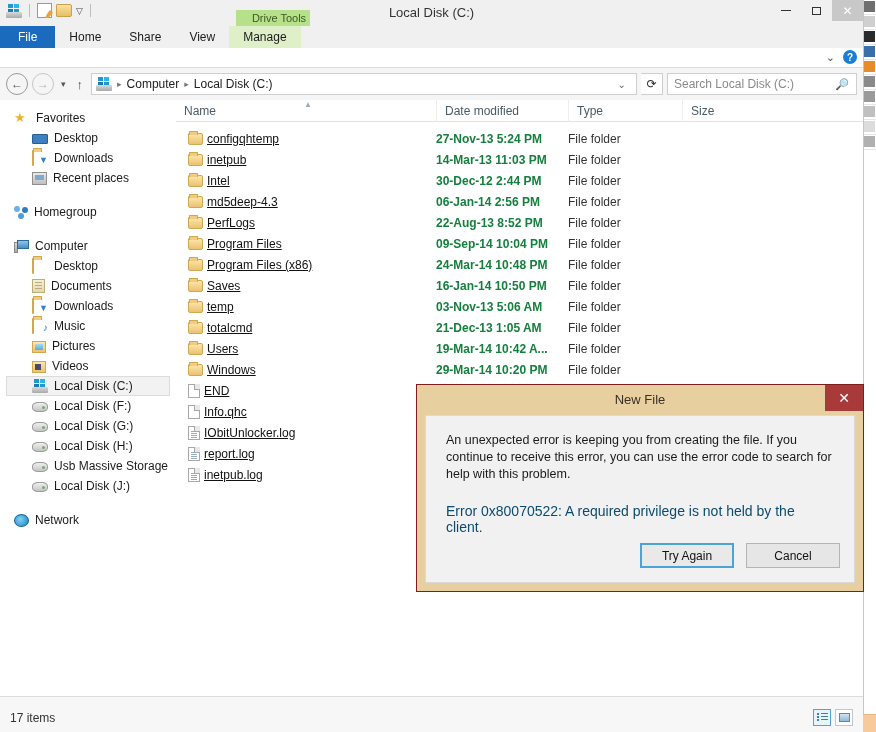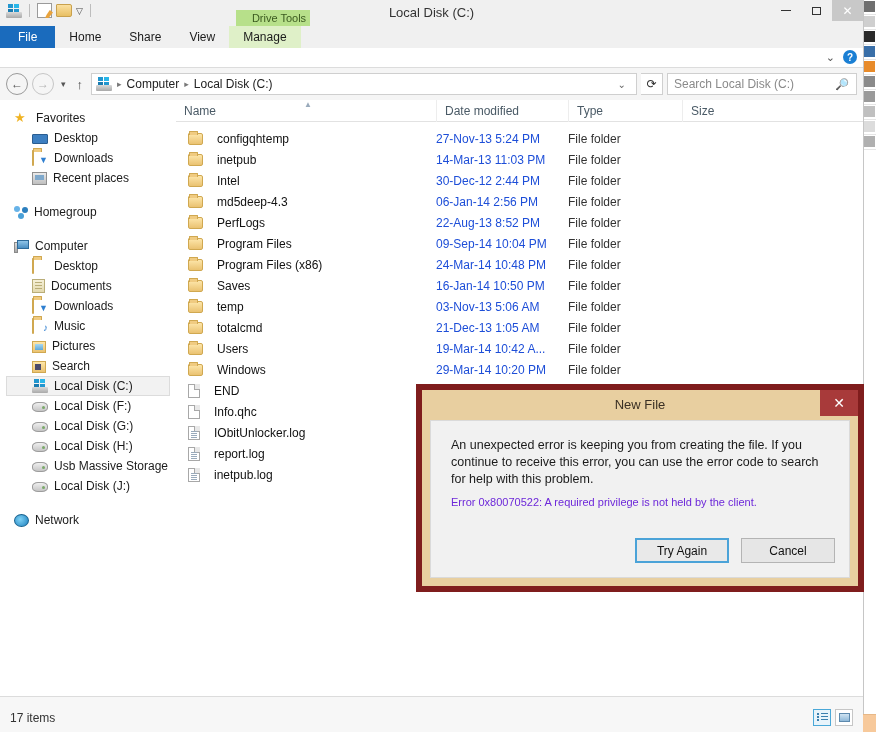--- a/index.html
+++ b/index.html
@@ -113,49 +113,49 @@
   .sortarrow { position: absolute; left: 128px; top: 0px; font-size: 8px; color: #9ab; }
   .ch { font-size: 12px; color: #4a5a66; padding-left: 8px; position: relative; height: 22px; display: flex; align-items: center; }
   .ch + .ch { border-left: 1px solid #ededed; }
   .c-name { width: 260px; }
   .c-date { width: 132px; }
   .c-type { width: 114px; }
   .c-size { width: 70px; }
   .filerows { padding-top: 6px; }
   .frow { height: 21px; display: flex; align-items: center; font-size: 12px; color: #111; }
   .f-name { width: 260px; display: flex; align-items: center; padding-left: 12px; }
-  .f-name .lbl { margin-left: 14px; }
-  .f-date { width: 132px; color: #1d4ed8; }
+  .f-name .lbl { margin-left: 4px; text-decoration: underline; }
+  .f-date { width: 132px; color: #15803d; font-weight: bold; }
   .f-type { width: 114px; color: #333; }
   .f-size { width: 70px; color: #333; text-align: right; padding-right: 18px; }
   .doc-ico { width: 12px; height: 14px; background: #fff; border: 1px solid #a8a8a8; position: relative; }
   .doc-ico::before { content:""; position:absolute; right:-1px; top:-1px; width:5px; height:5px; background:#e8e8e8; border-left:1px solid #a8a8a8; border-bottom:1px solid #a8a8a8; }
   .doc-ico.lines::after { content:""; position:absolute; left:2px; top:4px; right:2px; height:1px; background:#9ab; box-shadow:0 2px 0 #9ab,0 4px 0 #9ab,0 6px 0 #9ab; }
 
   
   .statusbar { height: 42px; border-top: 1px solid #dcdcdc; background: #f7f7f7; display: flex; align-items: center; padding: 0 10px; }
   .status-text { font-size: 12px; color: #333; }
   .viewbtns { margin-left: auto; display: flex; gap: 4px; }
   .vbtn { width: 18px; height: 17px; border: 1px solid #c6c6c6; background: #fff; display: flex; align-items: center; justify-content: center; }
   .vbtn.active { border-color: #4aa8d8; background: #e8f4fb; }
   .vb-lines { width: 11px; height: 9px; position: relative; }
   .vb-lines i { position: absolute; left: 4px; width: 7px; height: 1px; background: #3a7fae; }
   .vb-lines i:nth-child(1){top:0;} .vb-lines i:nth-child(2){top:3px;} .vb-lines i:nth-child(3){top:6px;}
   .vb-lines b { position:absolute; left:0; width:2px; height:2px; background:#3a7fae;}
   .vb-lines b:nth-child(4){top:0;} .vb-lines b:nth-child(5){top:3px;} .vb-lines b:nth-child(6){top:6px;}
   .vb-thumb { width: 11px; height: 9px; background: linear-gradient(#cfe3f2,#8fb8d8); border: 1px solid #5d89ad; }
 
   
-  .dialog { position: absolute; left: 416px; top: 384px; width: 448px; height: 208px; background: #e8cfa0; border: 6px solid #7f1d1d; }
+  .dialog { position: absolute; left: 416px; top: 384px; width: 448px; height: 208px; background: #e8cfa0; border: 1px solid #7f1d1d; }
   .dlg-title { position: relative; height: 28px; display: flex; align-items: center; justify-content: center; }
   .dlg-title .t { font-size: 13px; color: #3a3024; }
   .dlg-close { position: absolute; right: 0; top: 0; width: 38px; height: 26px; background: #a83a3a; color: #fff; display: flex; align-items: center; justify-content: center; font-size: 14px; }
   .dlg-body { position: absolute; left: 8px; right: 8px; top: 30px; bottom: 8px; background: #f1f1f1; border: 1px solid #dadada; padding: 16px 20px; }
   .dlg-p { font-size: 12.5px; color: #1b1b1b; line-height: 17px; }
-  .dlg-err { font-size: 11px; color: #6d28d9; margin-top: 8px; }
+  .dlg-err { font-size: 14px; color: #0c4a6e; margin-top: 20px; }
   .dlg-btns { position: absolute; right: 14px; bottom: 14px; display: flex; gap: 12px; }
   .dbtn { width: 94px; height: 25px; background: #e6e6e6; border: 1px solid #b4b4b4; font-size: 12px; color: #111; display: flex; align-items: center; justify-content: center; }
   .dbtn.primary { border: 2px solid #4ba3d8; background: #e9e9e9; }
 </style>
 </head>
 <body>
 
 <div id="screen">
 
   <div class="bg-window">
@@ -348,21 +348,21 @@
         <div class="srow indent">
           <span class="ico music"><span class="fld"></span><span class="note">♪</span></span>
           <span class="lbl">Music</span>
         </div>
         <div class="srow indent">
           <span class="ico pics"></span>
           <span class="lbl">Pictures</span>
         </div>
         <div class="srow indent">
           <span class="ico vids"></span>
-          <span class="lbl">Search</span>
+          <span class="lbl">Videos</span>
         </div>
         <div class="srow sel">
           <span class="drive-ico">
               <span class="q1"></span>
               <span class="q2"></span>
               <span class="q3"></span>
               <span class="q4"></span>
               <span class="body"></span>
             </span>
           <span class="lbl">Local Disk (C:)</span>

